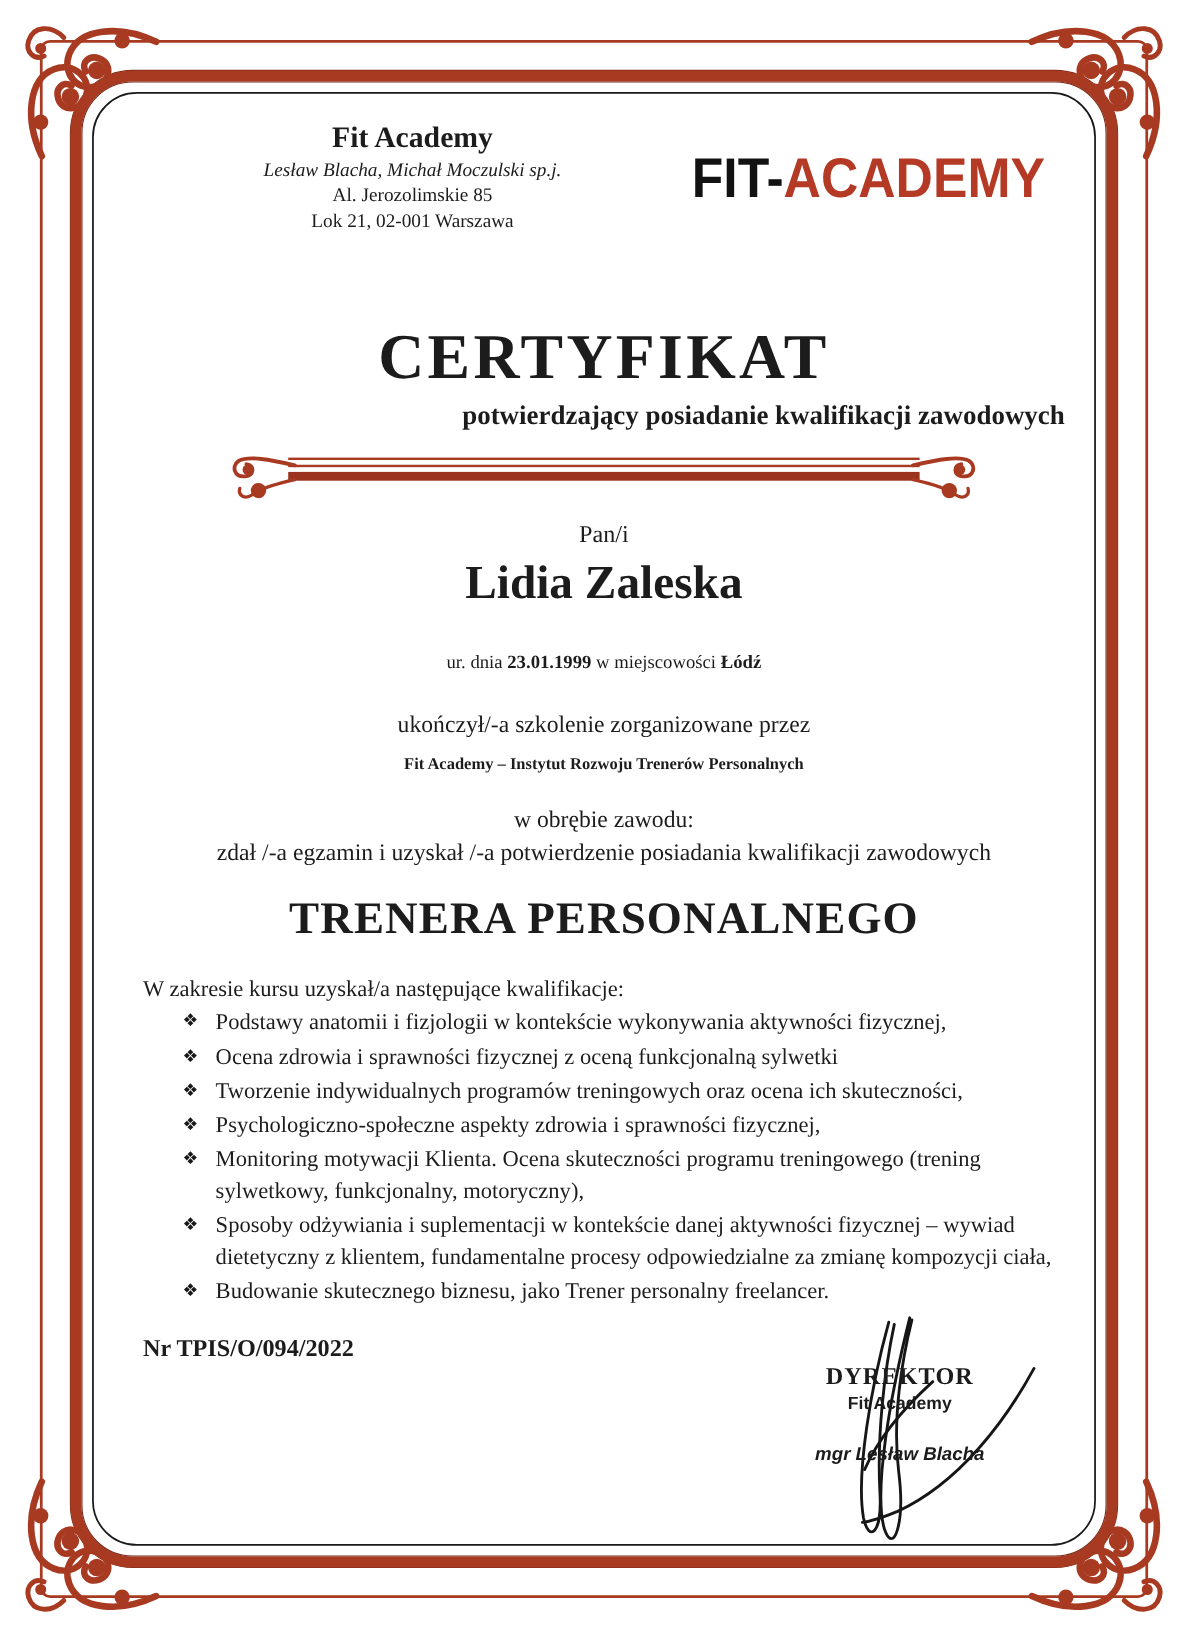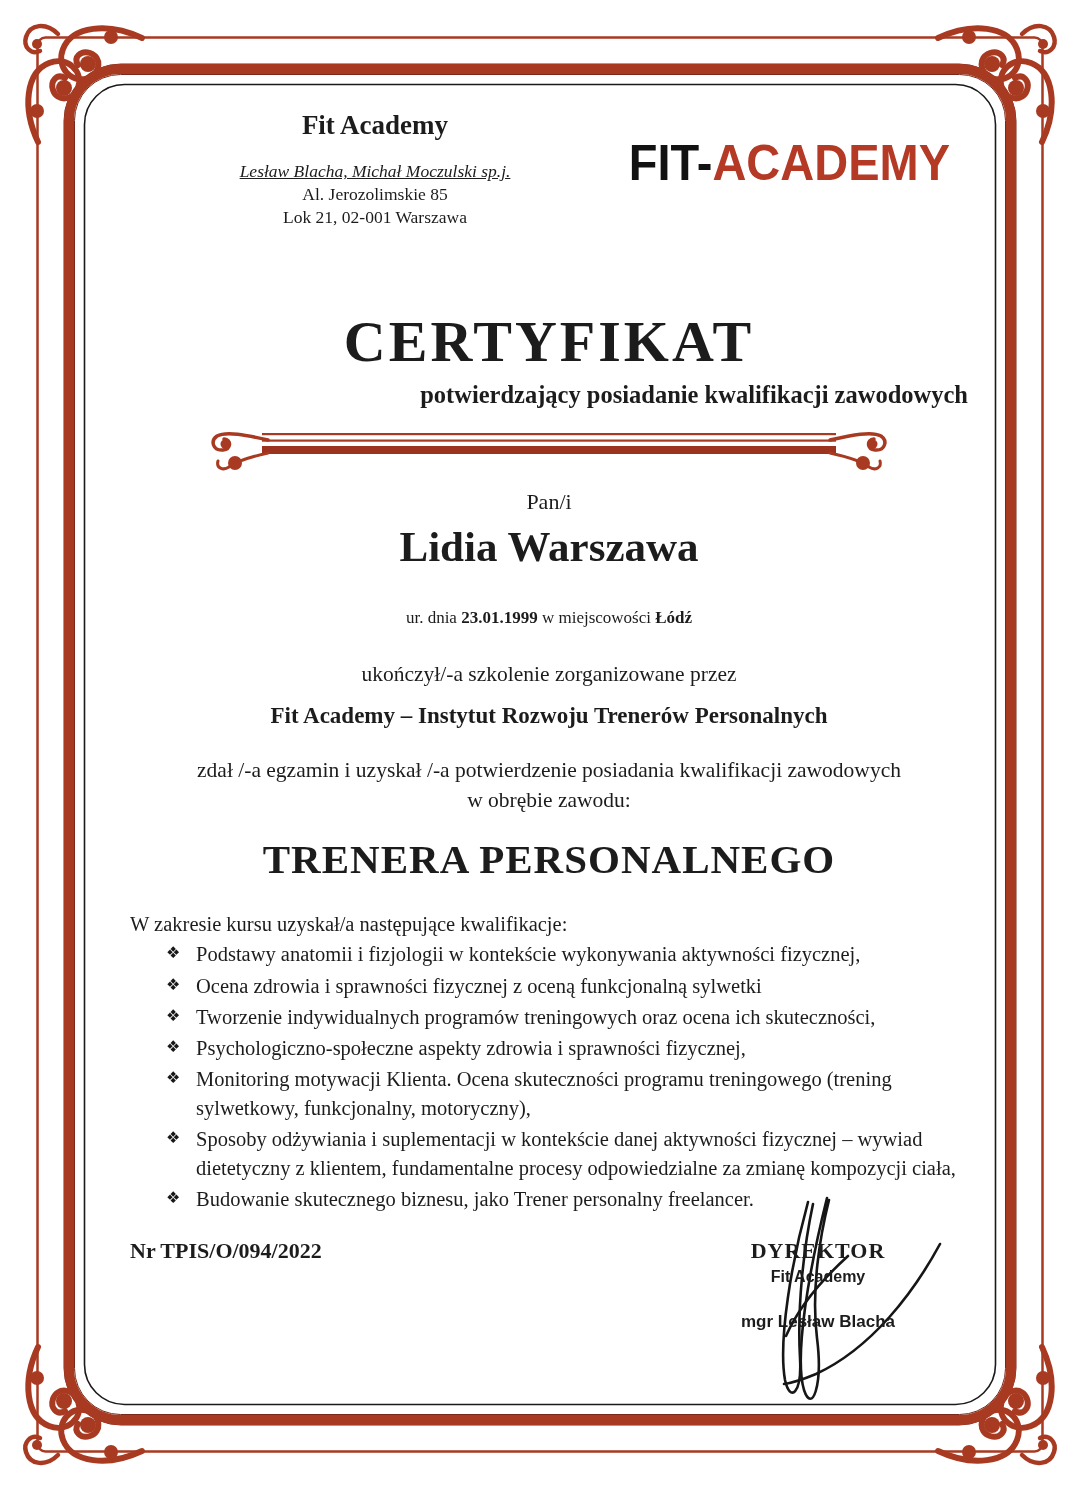--- a/index.html
+++ b/index.html
@@ -15,21 +15,21 @@
   .content{
     position:absolute;
     left:84px;right:84px;top:84px;bottom:84px;
     padding:26px 28px 0 46px;
     box-sizing:border-box;
   }
   
   .header-row{display:flex;align-items:flex-start;}
   .org-block{width:430px;text-align:center;margin-left:30px;}
   .org-name{font-size:27px;font-weight:bold;line-height:1.15;}
-  .org-partners{font-size:17.5px;font-style:italic;margin-top:20px;line-height:1.2;text-decoration:underline;}
+  .org-partners{font-size:17.5px;font-style:italic;margin-top:3px;line-height:1.2;}
   .org-addr{font-size:17.5px;line-height:1.2;margin-top:2px;}
   .logo{
     margin-left:auto;margin-right:18px;margin-top:22px;
     font-family:"Liberation Sans", sans-serif;
     font-weight:800;font-size:47px;letter-spacing:0px;
     transform:scaleY(1.08);transform-origin:top;
     white-space:nowrap;
   }
   .logo .lg-black{color:#121212;}
   .logo .lg-red{color:#b53a26;}
@@ -42,39 +42,39 @@
     text-align:right;font-size:24.5px;font-weight:bold;margin-top:8px;
   }
   .divider-wrap{width:690px;margin:14px auto 0 auto;}
   
   .salutation{text-align:center;font-size:22px;margin-top:10px;}
   .recipient-name{text-align:center;font-size:43px;font-weight:bold;margin-top:8px;line-height:1.1;}
   .birth-line{text-align:center;font-size:17px;margin-top:38px;}
   .birth-line b{font-weight:bold;}
   
   .completed-line{text-align:center;font-size:21.5px;margin-top:34px;}
-  .organizer-line{text-align:center;font-size:23px;font-weight:bold;margin-top:16px;}
+  .organizer-line{text-align:center;font-size:15px;font-weight:bold;margin-top:16px;}
   .exam-line{text-align:center;font-size:21.5px;line-height:1.4;margin-top:26px;}
   .profession{text-align:center;font-size:41px;font-weight:bold;margin-top:20px;letter-spacing:1px;}
   
   .qual-intro{font-size:20.5px;margin-top:30px;}
   .qual-list{margin-top:4px;width:830px;}
   .qual-item{display:flex;font-size:20.5px;line-height:1.42;margin-top:2px;}
   .qual-bullet{width:30px;margin-left:36px;flex:0 0 auto;font-family:"DejaVu Sans",sans-serif;font-size:16px;padding-top:2px;color:#181818;}
   .qual-text{flex:1;}
   
   .place-date{font-size:21.5px;margin-top:84px;}
   .cert-number{font-size:22px;font-weight:bold;margin-top:24px;}
   .sig-block{
     position:absolute;left:718px;top:1238px;width:200px;
     text-align:center;
   }
   .sig-role{font-size:22px;font-weight:bold;letter-spacing:1px;}
   .sig-org{font-family:"Liberation Sans",sans-serif;font-size:16px;font-weight:bold;margin-top:4px;}
-  .sig-name{font-family:"Liberation Sans",sans-serif;font-size:17px;font-weight:bold;margin-top:26px;}
+  .sig-name{font-family:"Liberation Sans",sans-serif;font-size:17px;font-weight:bold;font-style:italic;margin-top:26px;}
   .sig-scribble{position:absolute;left:690px;top:1188px;pointer-events:none;}
 </style>
 </head>
 <body>
 
 <div class="page">
 
   <svg class="frame-svg" width="1080" height="1489" viewBox="0 0 1080 1489">
     <defs>
       <g id="flourish" stroke="#a93a22" fill="#a93a22">
@@ -132,28 +132,28 @@
         </defs>
         <rect x="58" y="10" width="574" height="2.2" fill="#a93a22"></rect>
         <rect x="58" y="16.5" width="574" height="2.2" fill="#a93a22"></rect>
         <rect x="58" y="23" width="574" height="8" fill="#9b331e"></rect>
         <use href="#dscroll"></use>
         <use href="#dscroll" transform="translate(690,0) scale(-1,1)"></use>
       </svg>
     </div>
 
     <div class="salutation">Pan/i</div>
-    <div class="recipient-name">Lidia Warszawa</div>
+    <div class="recipient-name">Lidia Zaleska</div>
     <div class="birth-line"><span>ur. dnia </span><b>23.01.1999</b><span> w miejscowości </span><b>Łódź</b></div>
 
     <div class="completed-line">ukończył/-a szkolenie zorganizowane przez</div>
     <div class="organizer-line">Fit Academy – Instytut Rozwoju Trenerów Personalnych</div>
     <div class="exam-line">
+      <div>w obrębie zawodu:</div>
       <div>zdał /-a egzamin i uzyskał /-a potwierdzenie posiadania kwalifikacji zawodowych</div>
-      <div>w obrębie zawodu:</div>
     </div>
     <div class="profession">TRENERA PERSONALNEGO</div>
 
     <div class="qual-intro">W zakresie kursu uzyskał/a następujące kwalifikacje:</div>
     <div class="qual-list">
         <div class="qual-item">
           <span class="qual-bullet">❖</span>
           <span class="qual-text">Podstawy anatomii i fizjologii w kontekście wykonywania aktywności fizycznej,</span>
         </div>
         <div class="qual-item">

